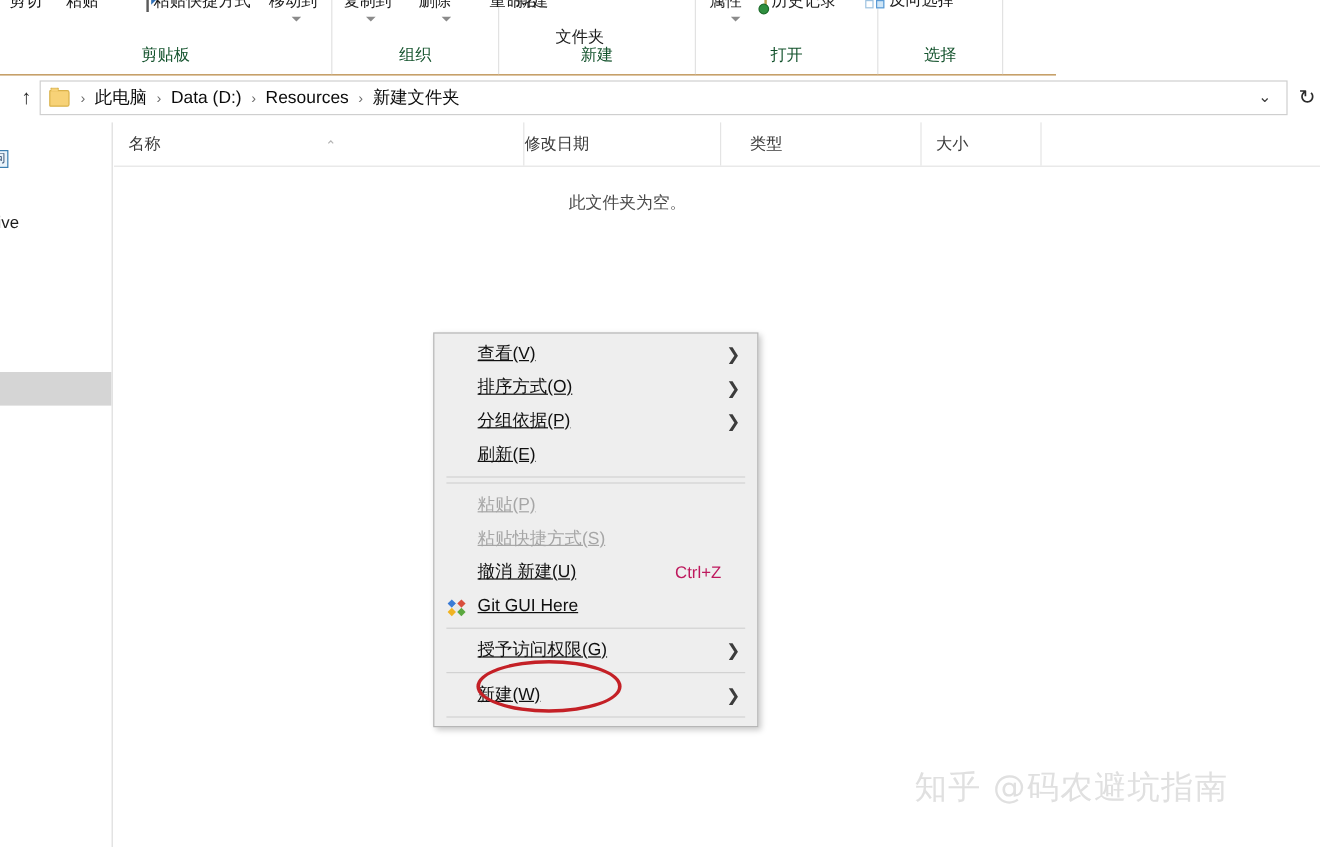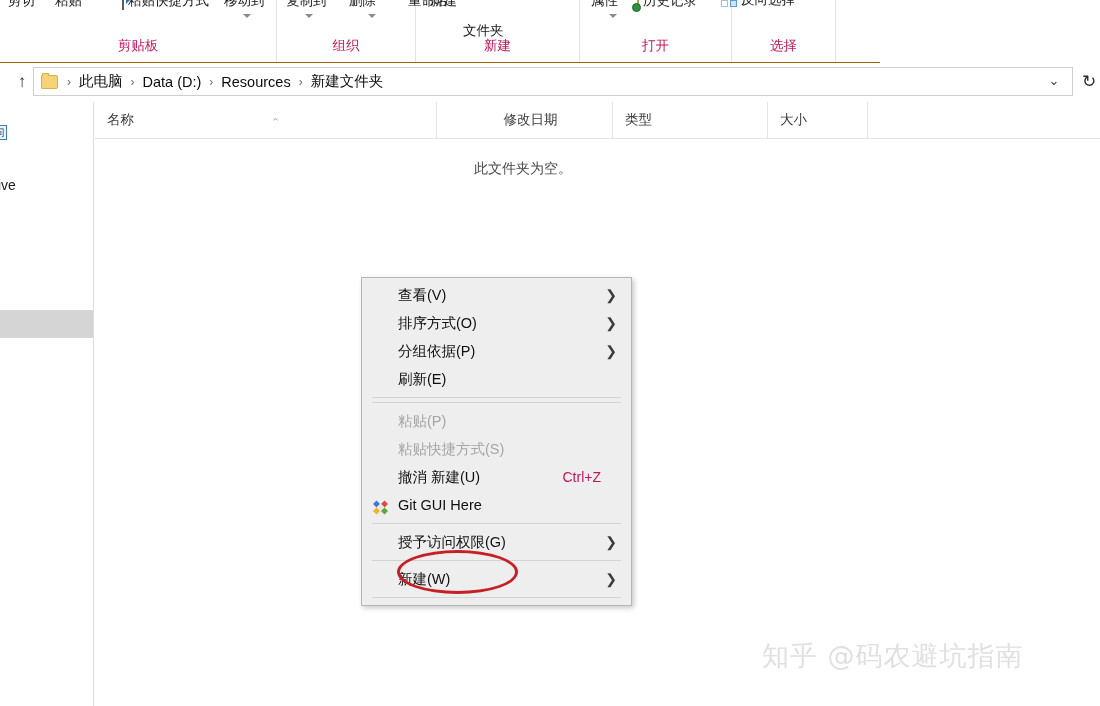--- a/index.html
+++ b/index.html
@@ -36,21 +36,21 @@
     border-right: 1px solid #e2e2e2;
     box-sizing: border-box;
   }
   .grp-label {
     position: absolute;
     bottom: 7px;
     left: 0;
     width: 100%;
     text-align: center;
     font-size: 13.5px;
-    color: #be185d;
+    color: #14532d;
   }
   .rb-item {
     position: absolute;
     font-size: 13.5px;
     color: #1a1a1a;
     white-space: nowrap;
   }
   .rb-item .glyph {
     display: inline-block;
     vertical-align: middle;
@@ -285,20 +285,21 @@
   }
   .mi {
     position: relative;
     height: 28px;
     line-height: 28px;
     font-size: 14.5px;
     color: #101010;
     padding-left: 36px;
     white-space: nowrap;
     cursor: default;
+    text-decoration: underline;
   }
   .mi.disabled { color: #a6a6a6; }
   .mi.hover { background: #ffffff; }
   .mi .arrow {
     position: absolute;
     right: 14px; top: 0;
     font-size: 14px;
     color: #3c3c3c;
     font-weight: 300;
   }
@@ -418,21 +419,21 @@
     </div>
     <div class="nav-selected"></div>
   </div>
 
   <div class="filelist">
     <div class="colheader">
       <div class="col" style="left:0px; width:342px;">
         <span>名称</span>
         <span class="sort-caret"><span>⌃</span></span>
       </div>
-      <div class="col" style="left:342px; width:176px;text-align:center;">
+      <div class="col" style="left:330px; width:176px;">
         <span>修改日期</span>
       </div>
       <div class="col" style="left:518px; width:155px;">
         <span>类型</span>
       </div>
       <div class="col" style="left:673px; width:100px;">
         <span>大小</span>
       </div>
     </div>
     <div class="empty-msg">

